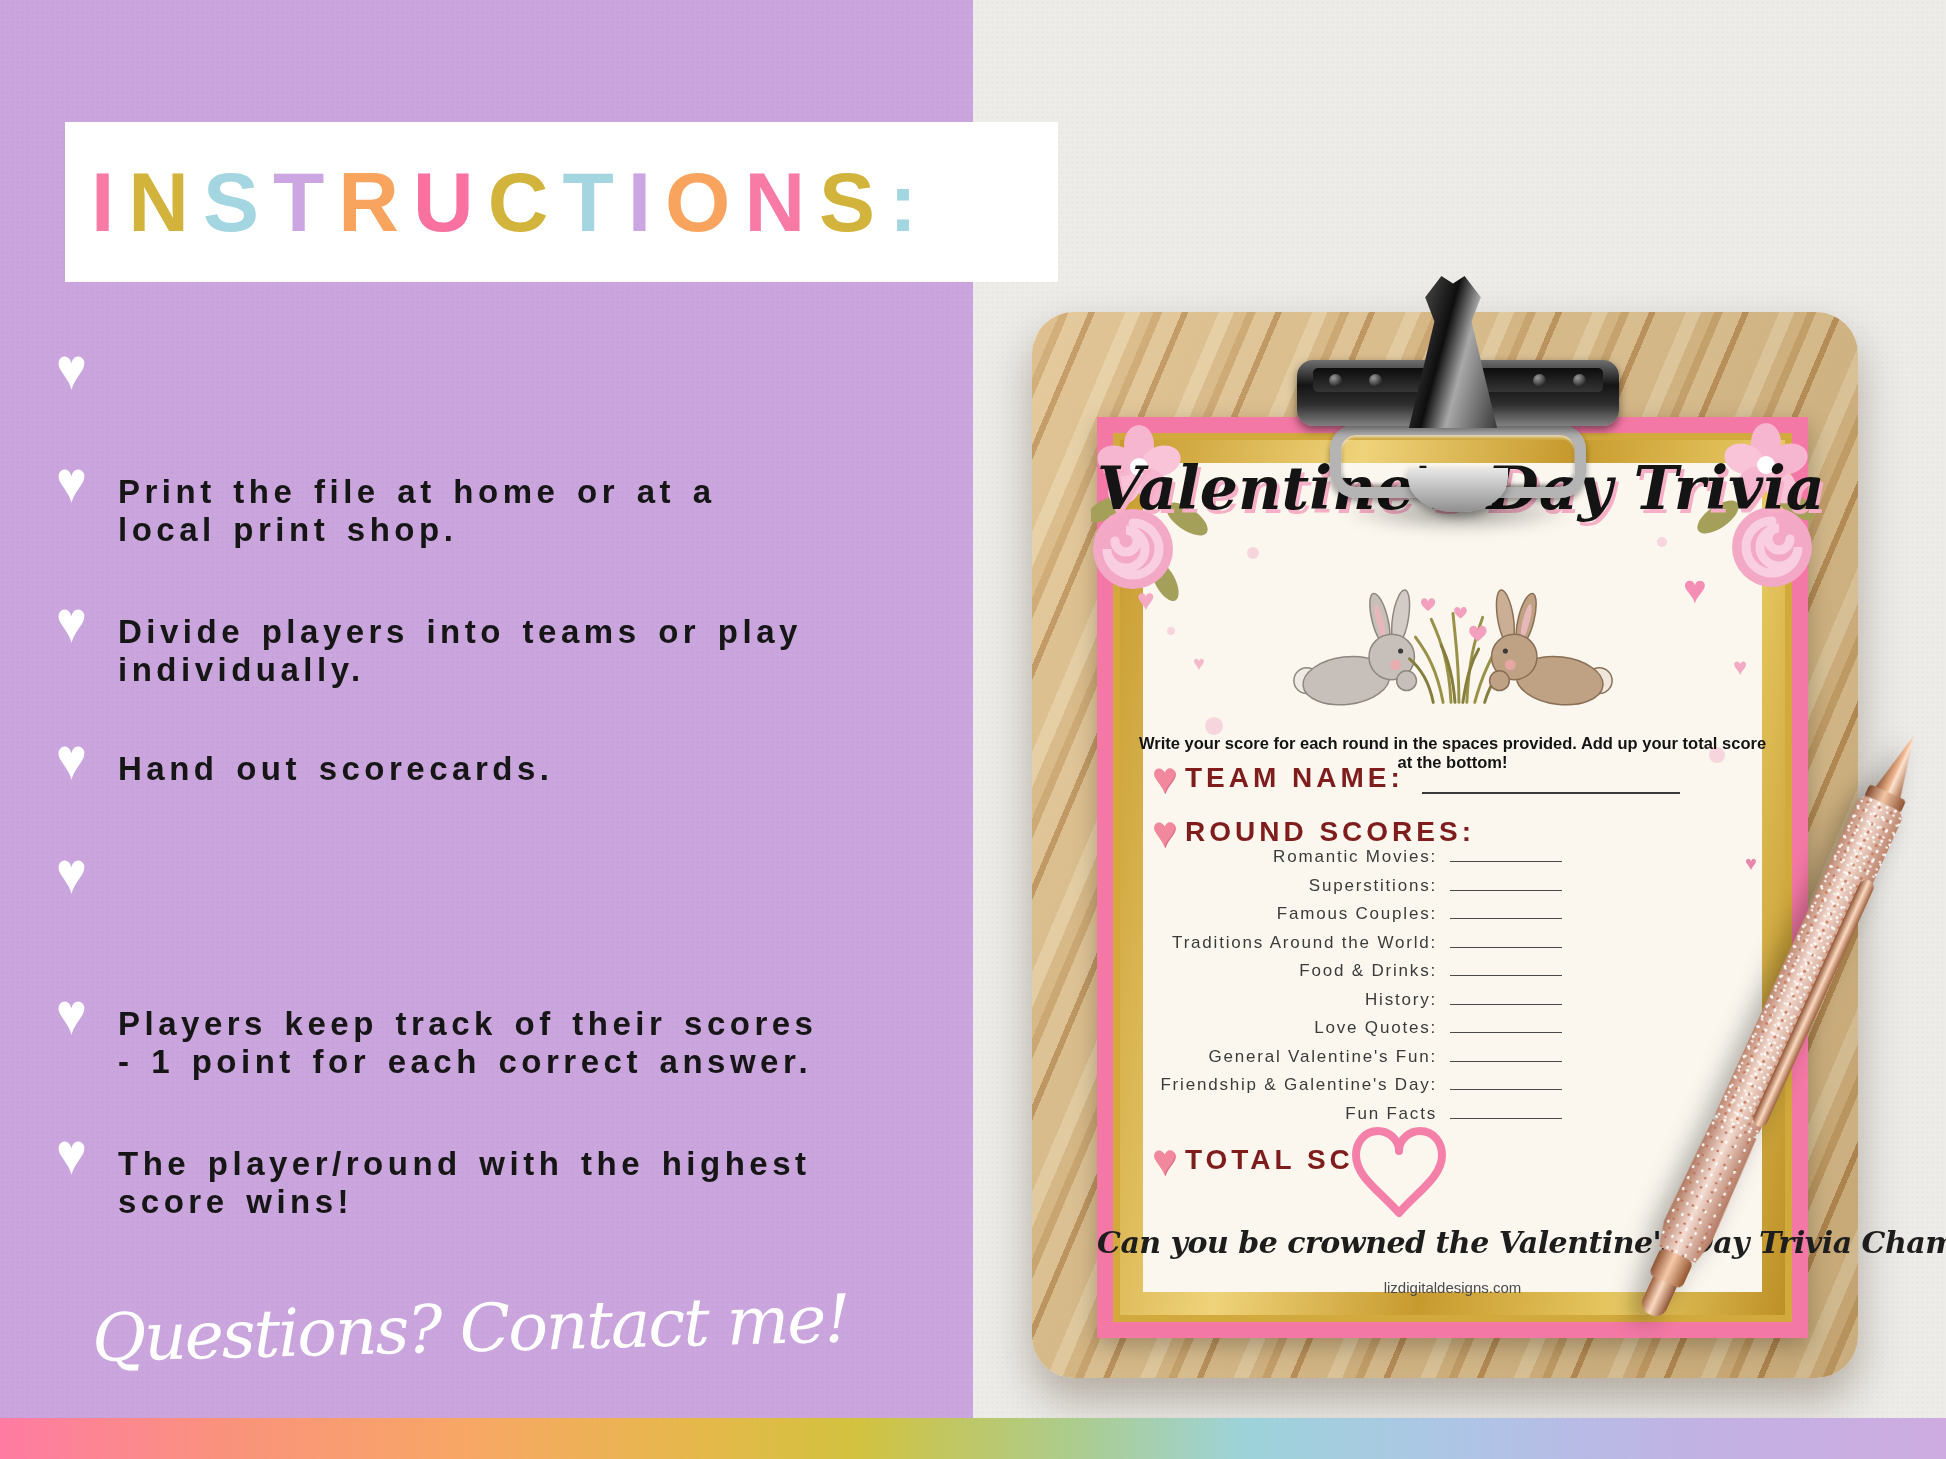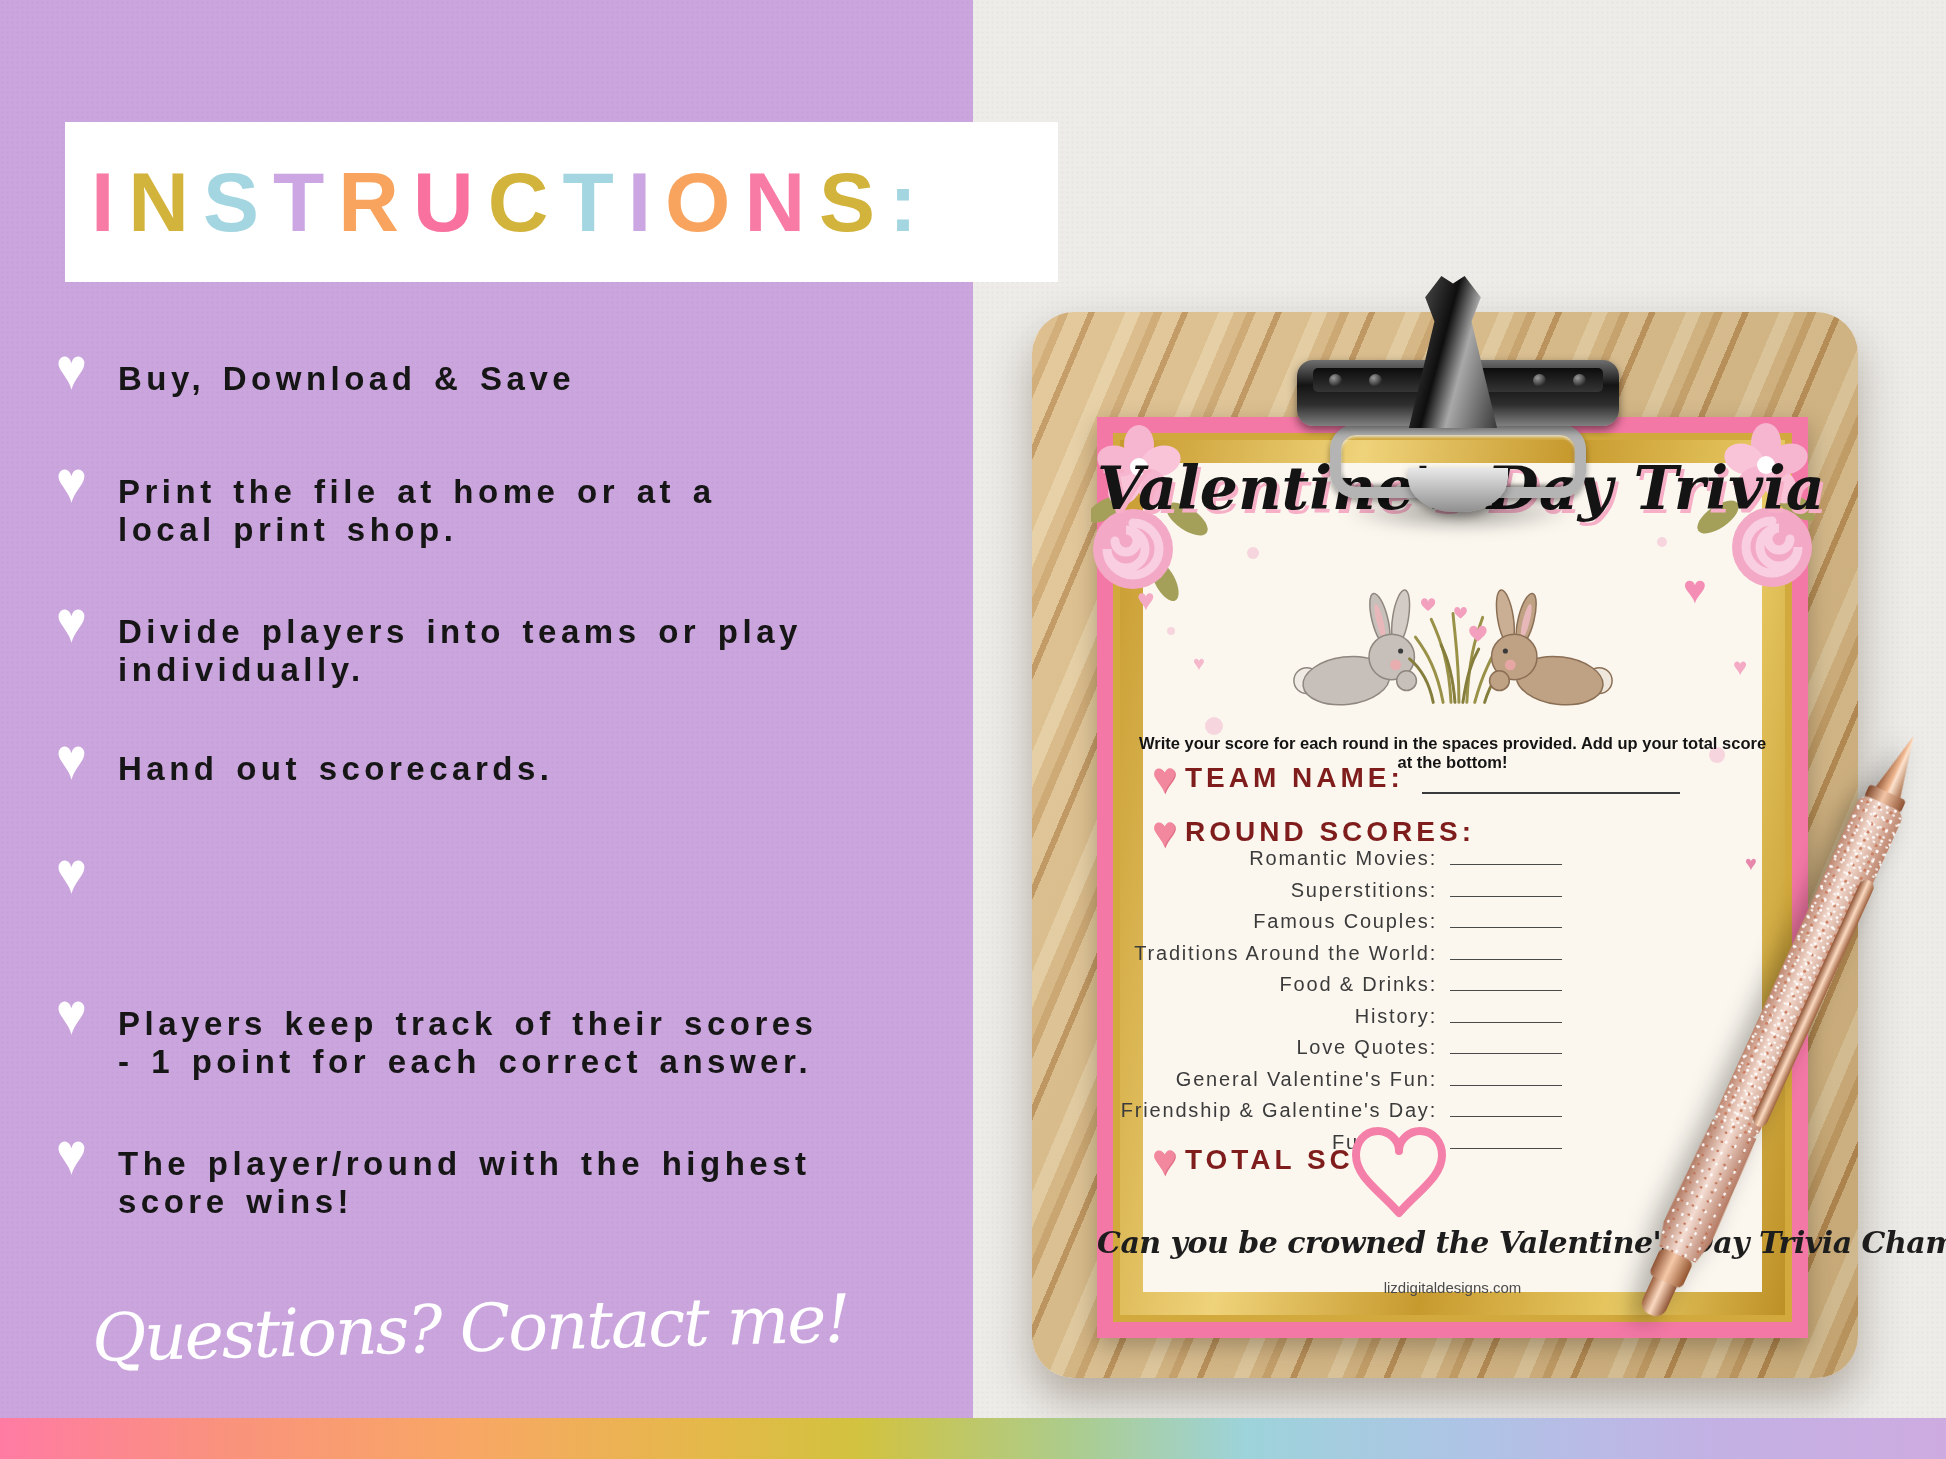--- a/index.html
+++ b/index.html
@@ -74,21 +74,21 @@
   .wheart{color:#F2889E;text-shadow:1px 1px 0 #E06E85;font-size:42px;line-height:1;
     transform:scaleY(1.05);display:inline-block;}
   .team-row{position:absolute;left:55px;top:340px;z-index:3;display:flex;align-items:center;}
   .team-row .label,.rs-label .label,.total-row .label{color:#7f1d1d;font-weight:700;
     font-size:28px;letter-spacing:4px;margin-left:8px;white-space:nowrap;}
   .team-line{display:inline-block;width:258px;border-bottom:2px solid #3a3a3a;height:30px;margin-left:18px;}
   .rs-label{position:absolute;left:55px;top:394px;z-index:3;display:flex;align-items:center;}
 
   .rounds{position:absolute;left:0px;top:430px;width:465px;z-index:3;}
   .round-row{display:flex;justify-content:flex-end;align-items:baseline;margin-bottom:8.5px;}
-  .round-label{color:#3b3b3b;font-weight:500;font-size:20px;letter-spacing:1.8px;white-space:nowrap;}
+  .round-label{color:#3b3b3b;font-weight:500;font-size:17px;letter-spacing:1.8px;white-space:nowrap;}
   .round-line{display:inline-block;width:112px;border-bottom:1.6px solid #4a4a4a;height:13px;margin-left:13px;}
 
   .total-row{position:absolute;left:55px;top:722px;z-index:3;display:flex;align-items:center;}
   .big-heart{position:absolute;left:252px;top:700px;width:100px;height:112px;z-index:3;}
 
   .paper-script{position:absolute;left:0;top:808px;width:711px;text-align:center;color:#1d1d1d;
     font-family:"DejaVu Serif",serif;font-style:italic;font-weight:700;font-size:30px;
     letter-spacing:-0.5px;white-space:nowrap;z-index:3;}
   .website{position:absolute;left:0;top:862px;width:711px;text-align:center;color:#4a4a4a;
     font-size:15px;z-index:3;}
@@ -153,21 +153,21 @@
 
 <div class="canvas">
 
   <div class="purple-panel"></div>
 
   <div class="title-box">
     <div class="title-letters"><span class="tl" style="color: rgb(248, 123, 166);">I</span><span class="tl" style="color: rgb(210, 179, 59);">N</span><span class="tl" style="color: rgb(163, 214, 224);">S</span><span class="tl" style="color: rgb(203, 166, 226);">T</span><span class="tl" style="color: rgb(248, 164, 95);">R</span><span class="tl" style="color: rgb(248, 113, 159);">U</span><span class="tl" style="color: rgb(210, 179, 59);">C</span><span class="tl" style="color: rgb(163, 214, 224);">T</span><span class="tl" style="color: rgb(203, 166, 226);">I</span><span class="tl" style="color: rgb(248, 164, 95);">O</span><span class="tl" style="color: rgb(248, 123, 166);">N</span><span class="tl" style="color: rgb(210, 179, 59);">S</span><span class="tl" style="color: rgb(163, 214, 224);">:</span></div>
   </div>
 
   <ul class="instr-list">
-      <li class="instr-item"><span class="bullet">♥</span><span>Buy, Download &amp; Save</span></li>
+      <li class="instr-item"><span class="bullet">♥</span></li>
       <li class="instr-item"><span class="bullet">♥</span><span>Print the file at home or at a
 local print shop.</span></li>
       <li class="instr-item"><span class="bullet">♥</span><span>Divide players into teams or play
 individually.</span></li>
       <li class="instr-item"><span class="bullet">♥</span><span>Hand out scorecards.</span></li>
       <li class="instr-item"><span class="bullet">♥</span></li>
       <li class="instr-item"><span class="bullet">♥</span><span>Players keep track of their scores
 - 1 point for each correct answer.</span></li>
       <li class="instr-item"><span class="bullet">♥</span><span>The player/round with the highest
 score wins!</span></li>

